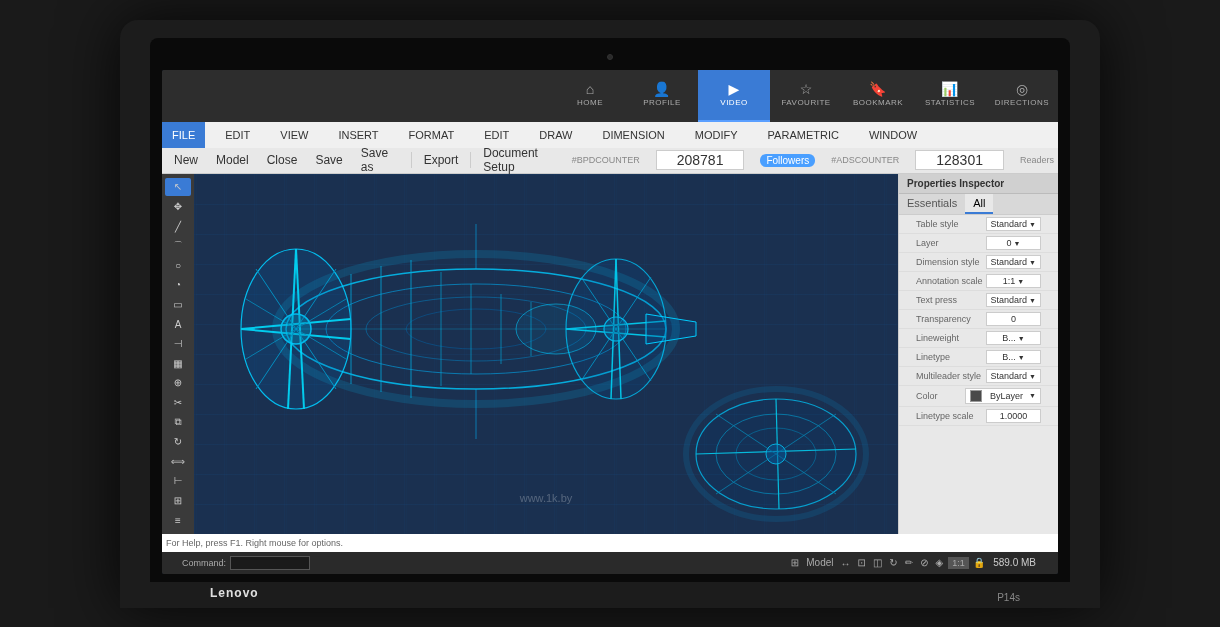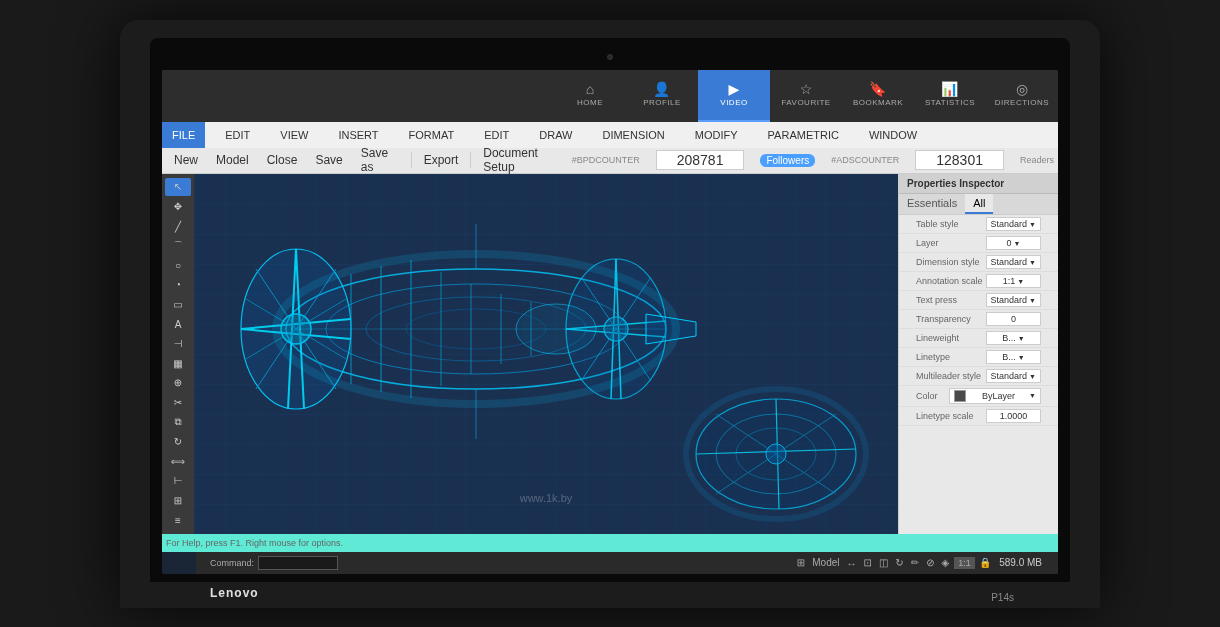--- a/index.html
+++ b/index.html
@@ -292,25 +292,24 @@
       vertical-align: middle;
       margin-right: 2px;
     }
 
     
     .status-bar {
       background: #2a2a2a;
       height: 22px;
       display: flex;
       align-items: center;
-      padding: 0 14px;
+      padding: 0 20px;
       gap: 4px;
       font-size: 9px;
       color: #aaa;
-      margin-left: 34px;
     }
 
     .status-command {
       background: #1a1a1a;
       border: 1px solid #555;
       padding: 1px 6px;
       color: #ccc;
       font-size: 9px;
       width: 80px;
     }
@@ -323,21 +322,21 @@
     }
 
     .status-icon {
       color: #aaa;
       font-size: 10px;
       padding: 1px 2px;
     }
 
     
     .command-bar {
-      background: #5eead4;
+      background: #ffffff;
       height: 18px;
       display: flex;
       align-items: center;
       padding: 0 4px;
       font-size: 9px;
       color: #666;
     }
 
     .brand-label {
       color: #e0e0e0;
@@ -346,21 +345,21 @@
       letter-spacing: 1px;
       position: absolute;
       left: 60px;
       bottom: 8px;
     }
 
     .model-label {
       color: #888;
       font-size: 10px;
       position: absolute;
-      right: 56px;
+      right: 50px;
       bottom: 5px;
     }
 
     
     .turbine-svg {
       width: 100%;
       height: 100%;
     }
 
     .watermark {
@@ -596,21 +595,21 @@
             <div class="panel-row">
               <span class="panel-row-label">Linetype</span>
               <span class="panel-row-value dropdown">B...</span>
             </div>
             <div class="panel-row">
               <span class="panel-row-label">Multileader style</span>
               <span class="panel-row-value dropdown">Standard</span>
             </div>
             <div class="panel-row">
               <span class="panel-row-label">Color</span>
-              <span class="panel-row-value dropdown" style="display:flex;align-items:center;gap:14px;">
+              <span class="panel-row-value dropdown" style="display:flex;align-items:center;gap:6px;">
                 <span class="color-swatch"></span>
                 <span>ByLayer</span>
               </span>
             </div>
             <div class="panel-row">
               <span class="panel-row-label">Linetype scale</span>
               <span class="panel-row-value">1.0000</span>
             </div>
           </div>
         </div>

